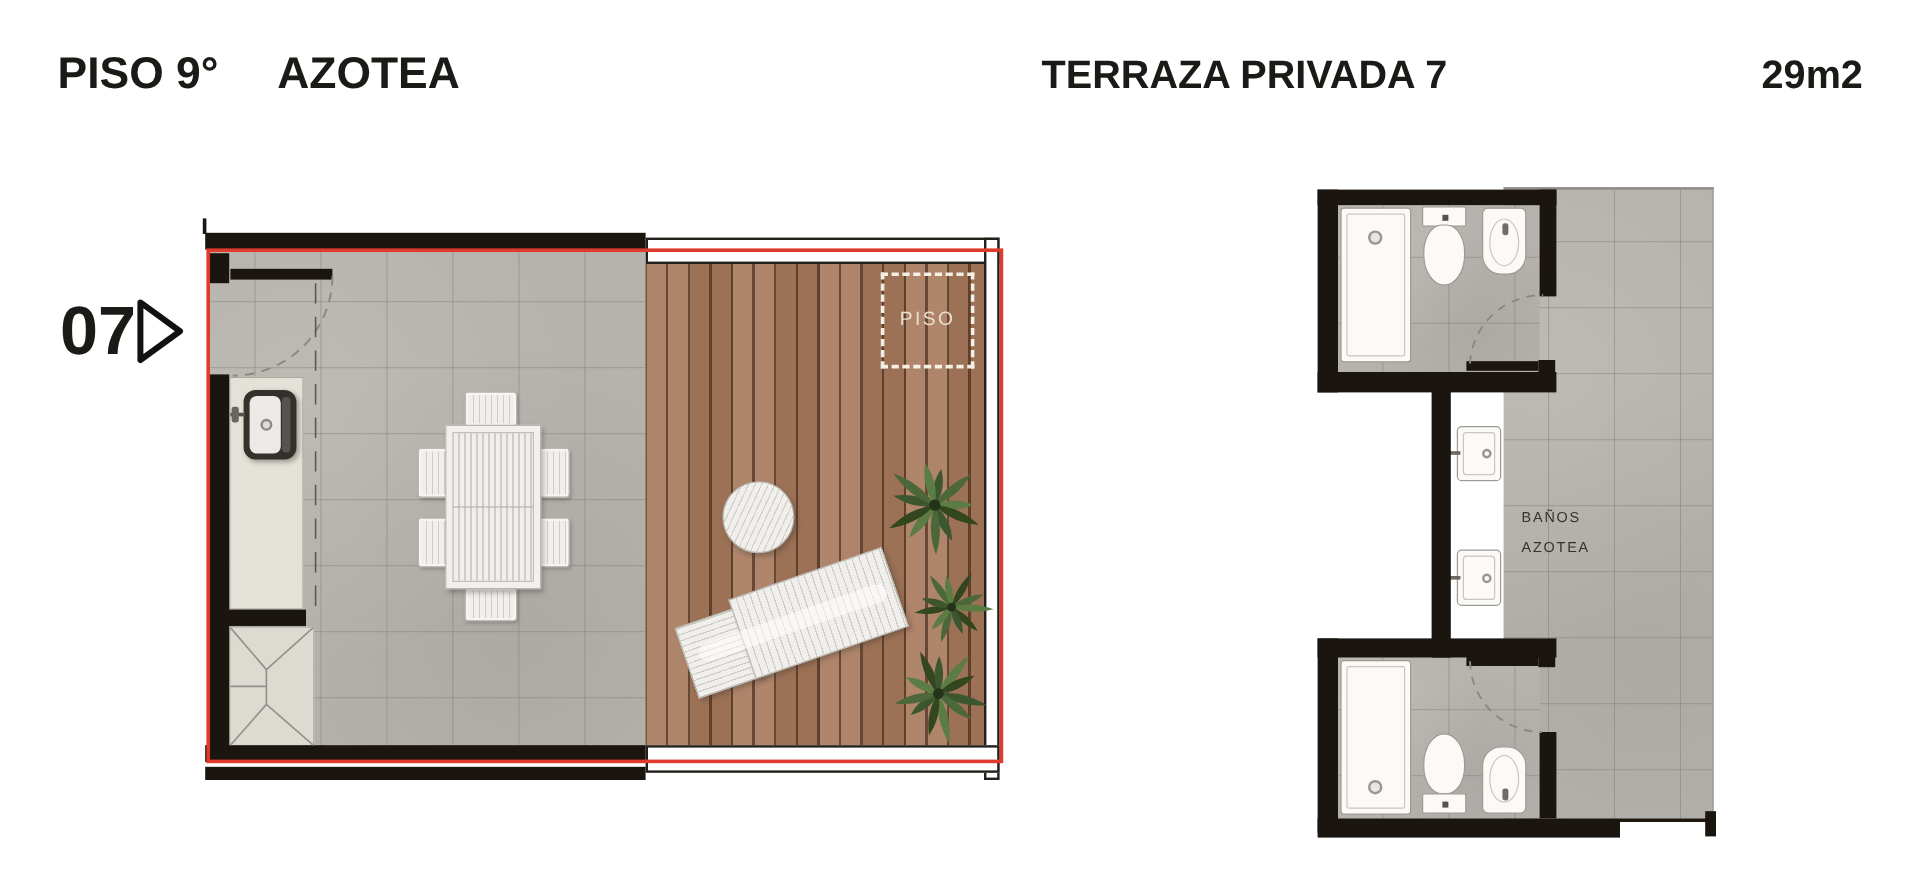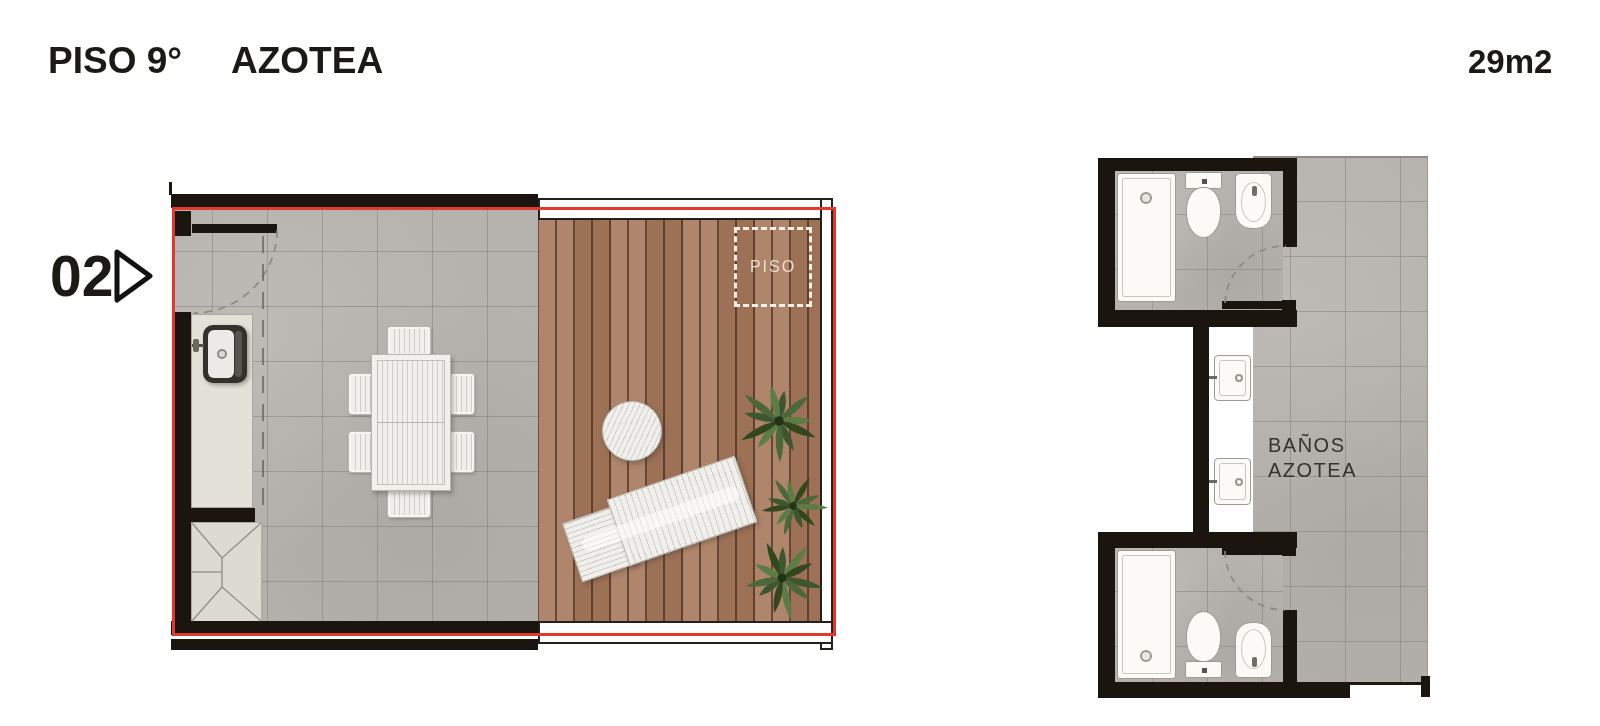--- a/index.html
+++ b/index.html
@@ -38,33 +38,34 @@
   .slatV{background:#f1efeb;background-image:repeating-linear-gradient(90deg,transparent 0 4px,#cfcdc8 4px 5px);}
   .slatH{background:#f1efeb;background-image:repeating-linear-gradient(0deg,transparent 0 4px,#cfcdc8 4px 5px);}
   .chair{border:2px solid #f7f5f2;outline:1px solid #b7b5b0;border-radius:2px;
          box-shadow:1px 2px 3px rgba(60,55,50,.35);}
   .frame{border:1px solid #b7b5b0;box-shadow:2px 3px 4px rgba(60,55,50,.35);}
 
   
   .fixture{background:#fbfaf7;border:1.5px solid #9d9a94;}
   .inner-line{border:1px solid #c9c6c0;}
 
-  .label-plan{color:#37322c;letter-spacing:1.5px;font-size:20px;line-height:25px;margin-top:14px;}
+  .label-plan{color:#37322c;letter-spacing:1.5px;font-size:12px;line-height:25px;}
   svg{display:block;}
 </style>
 </head>
 <body>
 
 <div id="canvas">
 
   <div class="abs title" style="left:48px;top:40px;font-size:37px;">PISO 9°</div>
   <div class="abs title" style="left:231px;top:40px;font-size:37px;">AZOTEA</div>
+  <div class="abs title" style="left:868px;top:43px;font-size:33px;">TERRAZA PRIVADA 7</div>
   <div class="abs title" style="left:1468px;top:43px;font-size:33px;">29m2</div>
 
-  <div class="abs title" style="left:50px;top:243px;font-size:57px;">02</div>
+  <div class="abs title" style="left:50px;top:243px;font-size:57px;">07</div>
   <svg class="abs" style="left:110px;top:246px;" width="48" height="62">
     <polygon points="7,6 40,30 7,54" fill="#ffffff" stroke="#111111" stroke-width="5" stroke-linejoin="round"></polygon>
   </svg>
 
   <div class="abs tile" style="left:175px;top:208px;width:363px;height:427px;"></div>
   <div class="abs deck" style="left:538px;top:220px;width:284px;height:402px;"></div>
 
   <div class="abs" style="left:191px;top:314px;width:62px;height:194px;background:#e4e2d8;border:1px solid #a9a79f;"></div>
   <div class="abs" style="left:203px;top:325px;width:44px;height:58px;background:#34302c;border-radius:10px;box-shadow:2px 2px 4px rgba(40,35,30,.4);">
     <div class="abs" style="left:5px;top:5px;right:13px;bottom:5px;background:#eceae6;border-radius:6px;"></div>

